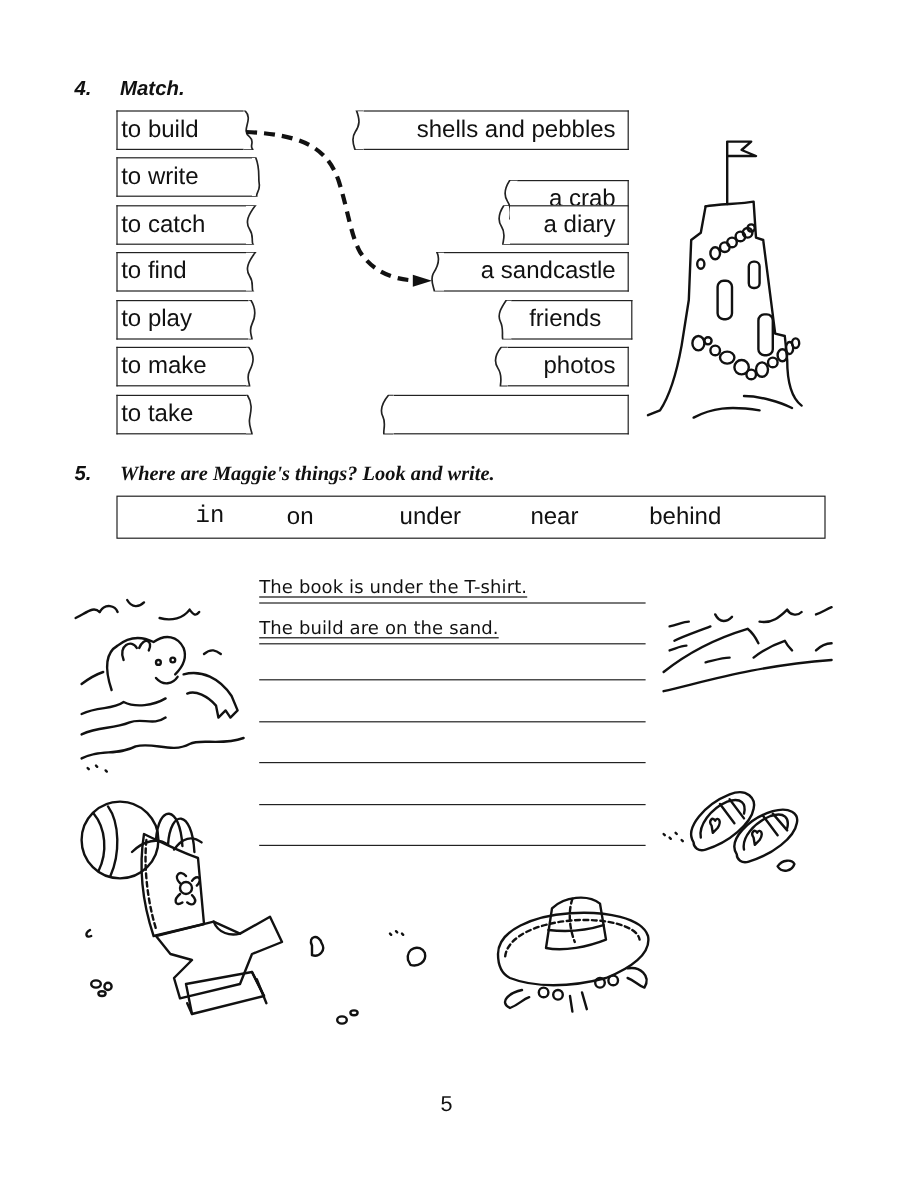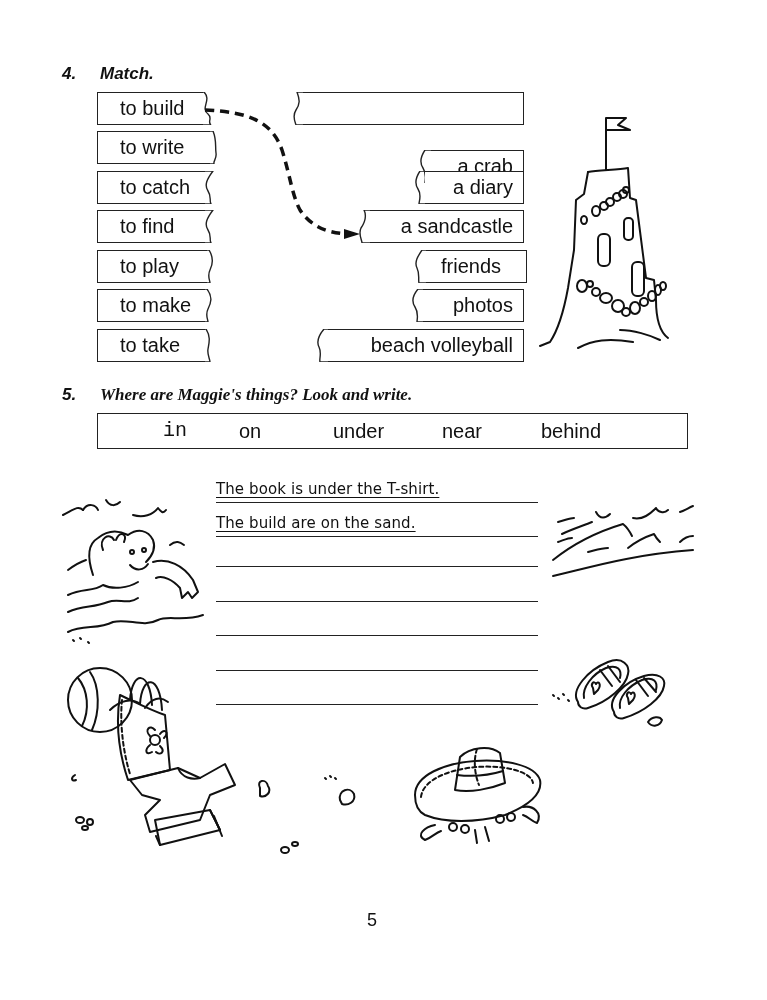--- a/index.html
+++ b/index.html
@@ -10,21 +10,21 @@
     .abs { position: absolute; }
     .q-num, .q-title {
       font-weight: bold; font-style: italic; font-size: 17px;
       font-family: "Liberation Sans", sans-serif;
     }
     .box {
       position: absolute; height: 33px; box-sizing: border-box;
       border: 1.4px solid #222; background: #fff;
       font-size: 20px; line-height: 31px; white-space: nowrap;
     }
-    .box.left { border-right: none; padding-left: 22px; }
+    .box.left { border-right: none; padding-left: 3px; }
     .box.right { border-left: none; padding-right: 10px; text-align: right; }
     .wavy {
       position: absolute; top: -1.4px; width: 12px; height: 33px;
     }
     .box.left .wavy { right: -12px; }
     .box.right .wavy { left: -12px; }
     .wordbank {
       position: absolute; left: 97px; top: 413px; width: 591px; height: 36px;
       box-sizing: border-box; border: 1.4px solid #222;
       font-size: 20px; line-height: 34px;
@@ -91,20 +91,21 @@
         <path d="M0,0 L1,0 C6,8 4,14 3,20 C2,26 5,30 5,33 L0,33" stroke="#222" stroke-width="1.4" fill="none"></path>
       </svg>
   </div>
 </div>
 
 <div>
   <div class="box right" style="left:303px;top:92px;width:221px;">
     <svg class="wavy" viewBox="0 0 12 33">
         <path d="M12,0 L6,0 C9,8 9,12 5,18 C1,24 4,30 5,33 L12,33" stroke="#222" stroke-width="1.4" fill="none"></path>
       </svg>
+    <span>shells and pebbles</span>
   </div>
   <div class="box right" style="left:431px;top:118px;width:93px;margin-top:32px;">
     <svg class="wavy" viewBox="0 0 12 33">
         <path d="M12,0 L6,0 C2,6 0,12 4,18 C8,24 6,30 6,33 L12,33" stroke="#222" stroke-width="1.4" fill="none"></path>
       </svg>
     <span>a crab</span>
   </div>
   <div class="box right" style="left:425px;top:171px;width:99px;">
     <svg class="wavy" viewBox="0 0 12 33">
         <path d="M12,0 L7,0 C3,6 1,12 5,18 C9,24 6,30 6,33 L12,33" stroke="#222" stroke-width="1.4" fill="none"></path>
@@ -126,21 +127,20 @@
   <div class="box right" style="left:423px;top:289px;width:101px;">
     <svg class="wavy" viewBox="0 0 12 33">
         <path d="M12,0 L7,0 C2,6 0,12 4,18 C8,24 6,30 6,33 L12,33" stroke="#222" stroke-width="1.4" fill="none"></path>
       </svg>
     <span>photos</span>
   </div>
   <div class="box right" style="left:328px;top:329px;width:196px;">
     <svg class="wavy" viewBox="0 0 12 33">
         <path d="M12,0 L8,0 C3,6 0,12 3,18 C6,24 3,30 4,33 L12,33" stroke="#222" stroke-width="1.4" fill="none"></path>
       </svg>
-    <span>beach volleyball</span>
   </div>
 </div>
 
 <svg class="abs" style="left:0;top:0;width:767px;height:400px;overflow:visible;">
   <path d="M205,110 C250,112 272,122 282,150 C290,175 292,195 300,210 C312,228 330,234 352,234" fill="none" stroke="#111" stroke-width="3.5" stroke-dasharray="9,6"></path>
   <polygon points="344,229 360,234 344,239" fill="#111"></polygon>
 </svg>
 
 <svg class="illus" style="left:538px;top:110px;width:150px;height:245px;" viewBox="0 0 150 245">
   <path d="M68,60 L68,8 L88,8 L80,15 L92,20 L68,20"></path>

